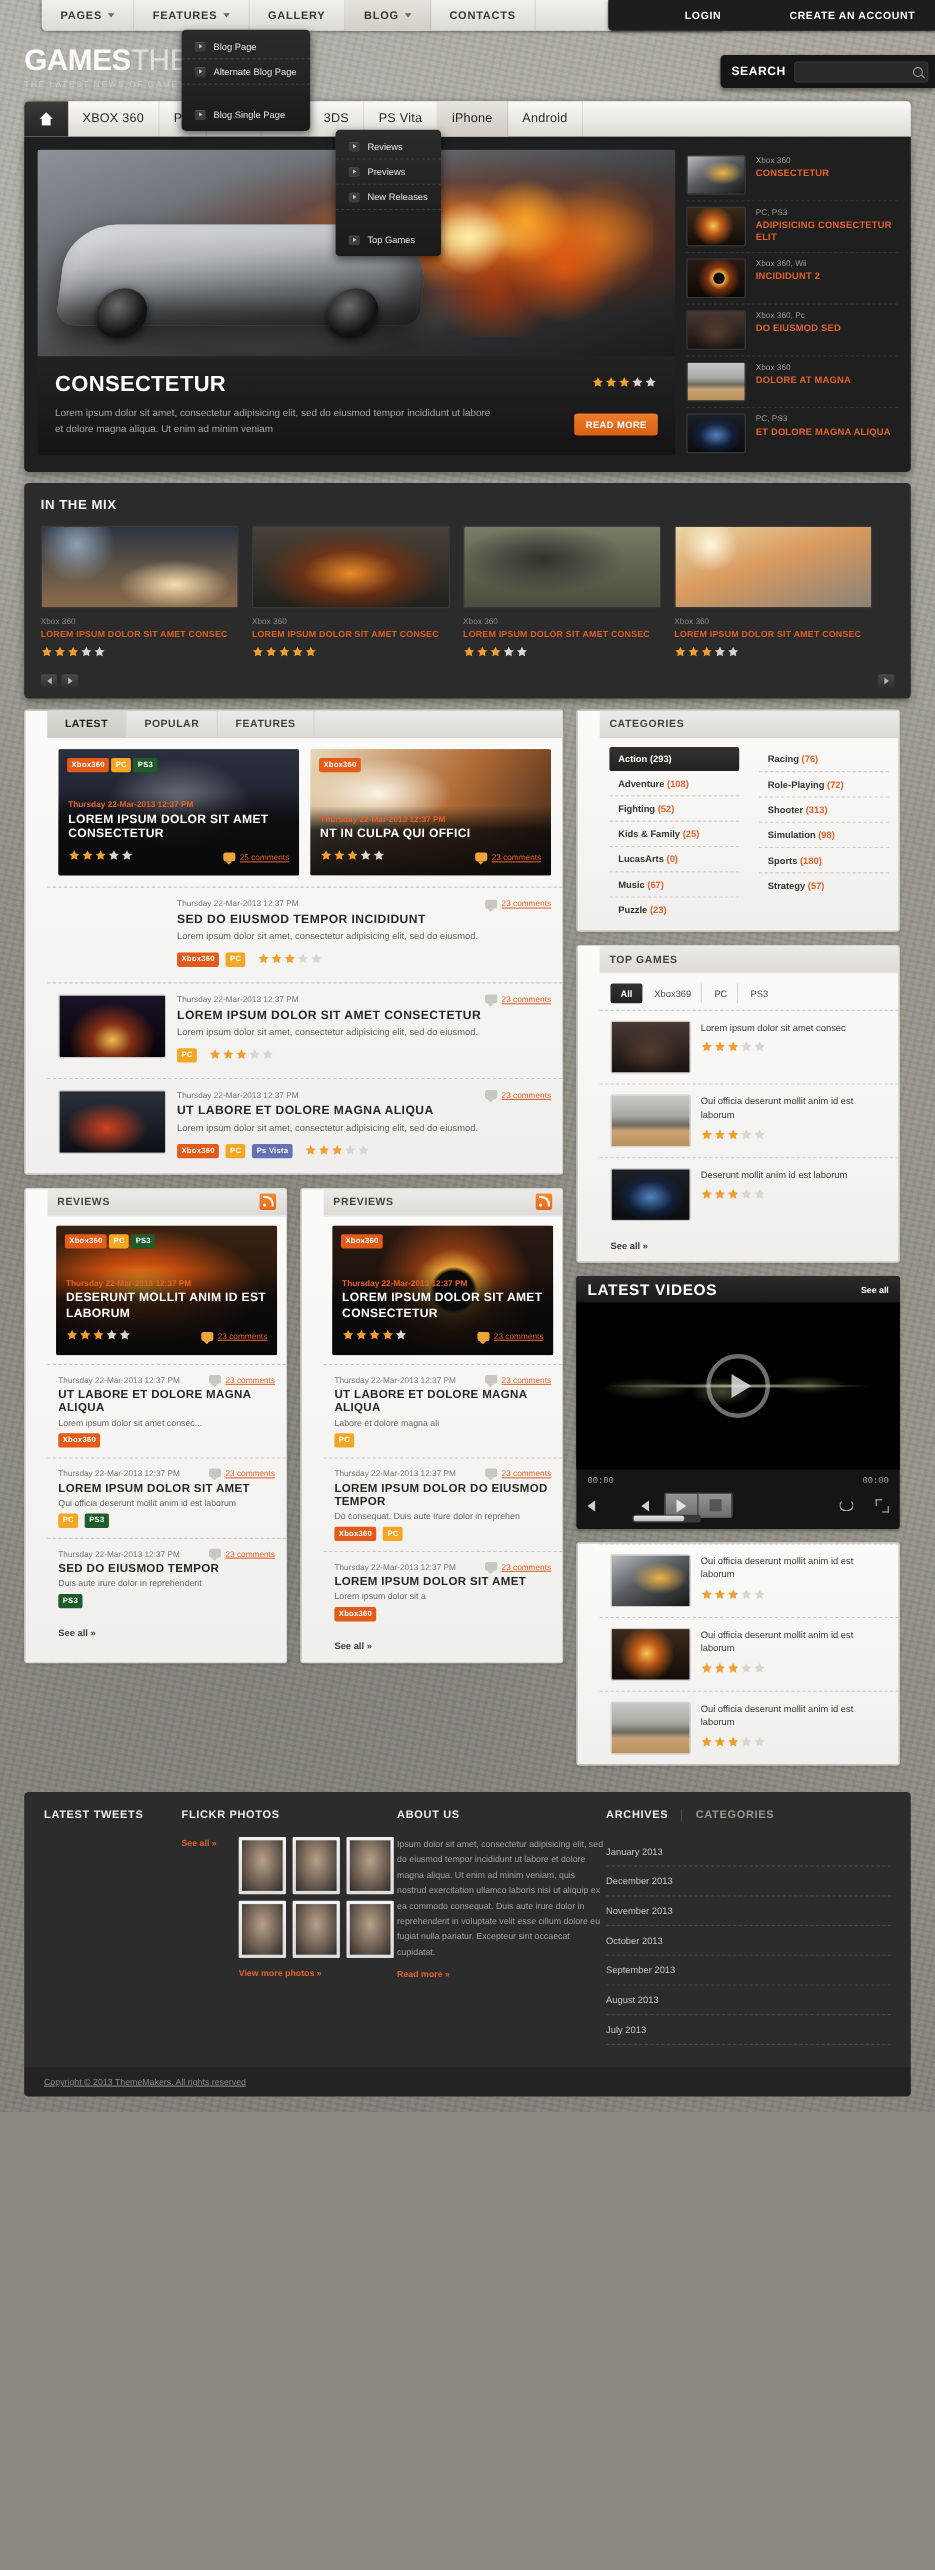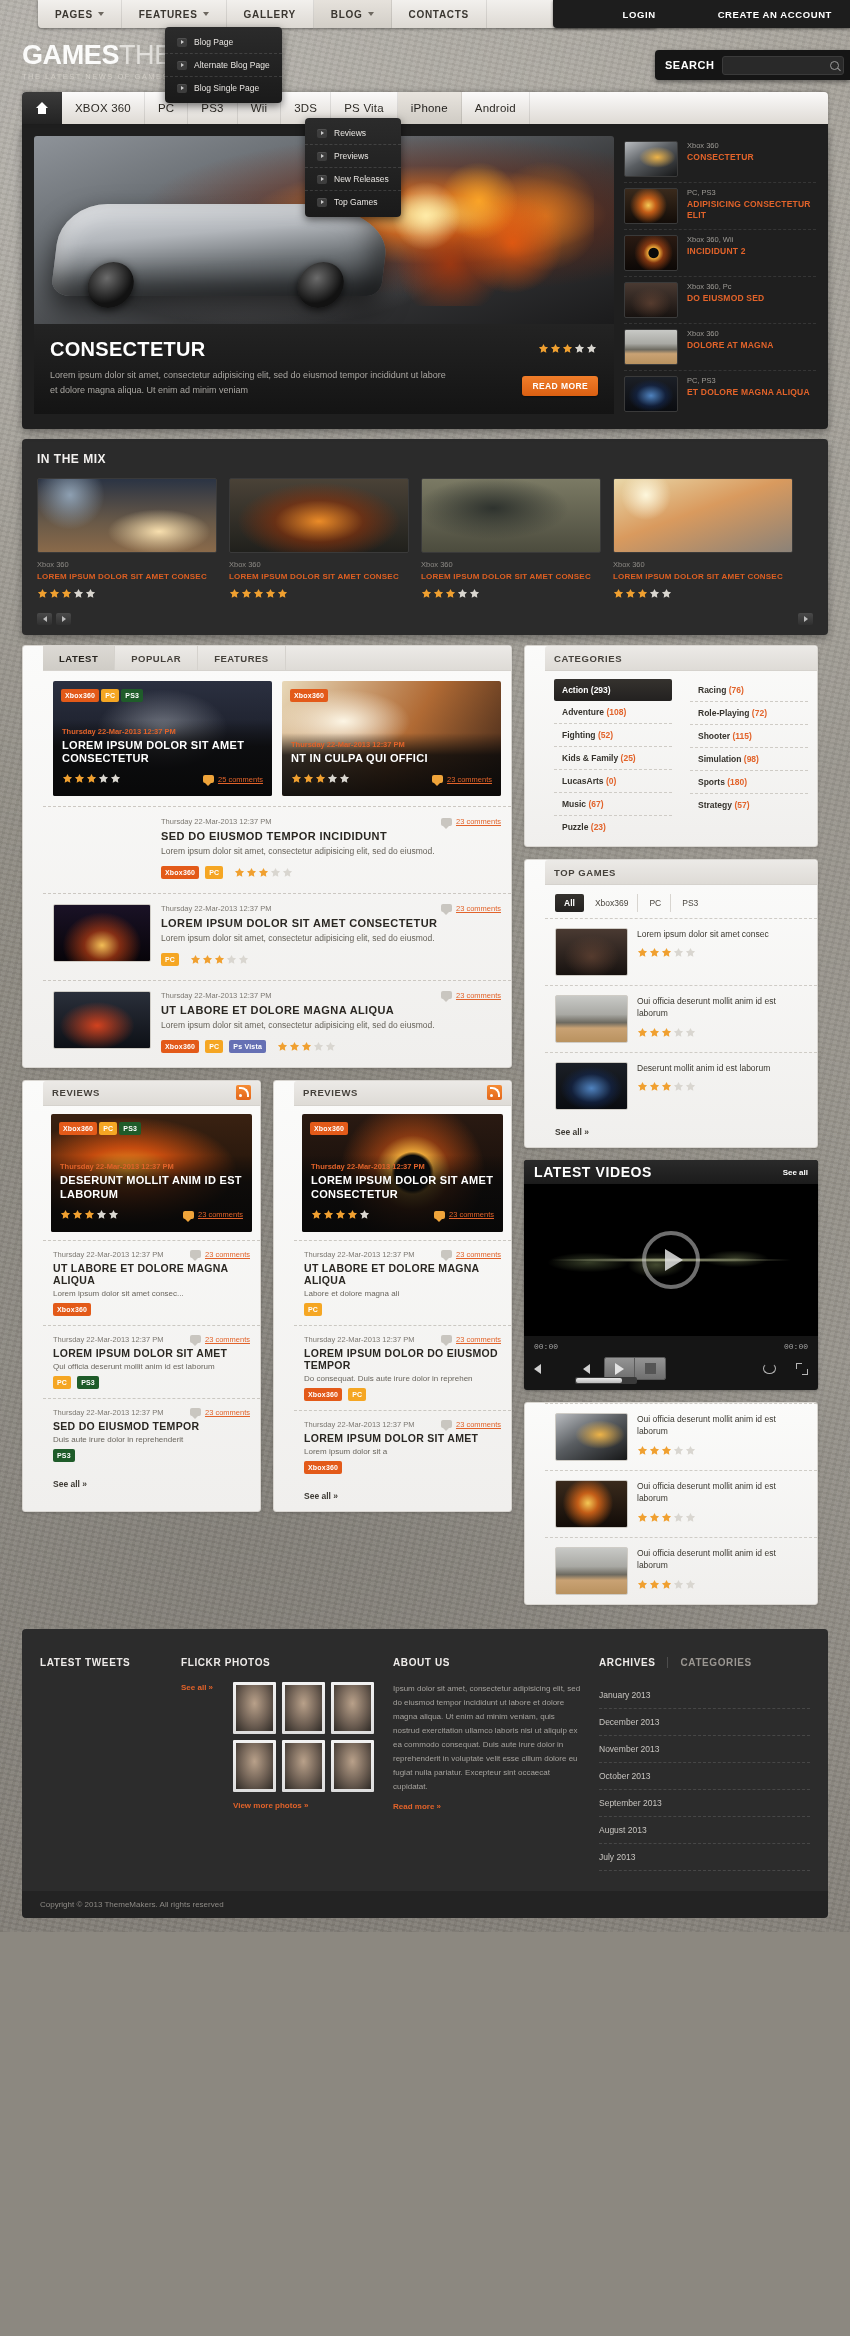--- a/index.html
+++ b/index.html
@@ -65,21 +65,21 @@
     background: linear-gradient(#2b2b2b,#1a1a1a);
     border-radius: 4px; padding: 4px 0;
     box-shadow: 0 3px 8px rgba(0,0,0,.55);
     min-width: 80px;
   }
   .dropdown .di {
     display: flex; align-items: center; gap: 7px;
     padding: 6px 12px; color: #e8e5e1; font-size: 8.5px; cursor: pointer;
     border-bottom: 1px dashed rgba(255,255,255,.13);
   }
-  .dropdown .di:last-child { border-bottom: none; }
+  .dropdown .di:last-child { border-bottom: none; margin-top: 16px; }
   .sq {
     width: 10px; height: 9px; background: #3d3d3d; border-radius: 2px;
     display: flex; align-items: center; justify-content: center;
     box-shadow: inset 0 1px 0 rgba(255,255,255,.1);
   }
   .sq i { width:0;height:0;border-top:2.5px solid transparent;border-bottom:2.5px solid transparent;border-left:3.5px solid #ccc; }
   #blog-dd { left: 165px; top: 27px; min-width: 80px; }
   #plat-dd { left: 305px; top: 118px; min-width: 78px; }
 
   
@@ -428,21 +428,21 @@
   .rp-hero { height: 118px; position: relative; overflow: hidden; border-radius: 2px; margin: 8px; }
   .rp-row { padding: 9px 10px; border-top: 1px dashed #cbc8c2; }
   .rp-row .prow-head { margin-bottom: 3px; }
   .rp-title { font-size: 10.5px; color: #2a2722; font-weight: bold; text-transform: uppercase; letter-spacing:.3px; margin-bottom:3px;
     font-family:"Liberation Sans Narrow","Liberation Sans",sans-serif; }
   .rp-ex { font-size: 8px; color: #6a665e; margin-bottom: 5px; }
 
   
   .footer {
     margin: 12px 22px 0; background: #2c2c2c; border-radius: 4px 4px 0 0;
-    display: flex; padding: 28px 18px 20px; gap: 16px;
+    display: flex; padding: 16px 18px 20px; 
   }
   .fcol h4 {
     color: #efecea; font-size: 10px; font-weight: bold; text-transform: uppercase;
     letter-spacing: .6px; margin-bottom: 14px;
     font-family: "Liberation Sans Narrow","Liberation Sans",sans-serif;
   }
   .fcol.tweets { width: 125px; }
   .fcol.flickr { width: 196px; position: relative; }
   .fcol.about { width: 190px; }
   .fcol.arch { flex: 1; }
@@ -461,21 +461,21 @@
     background: radial-gradient(ellipse at 50% 40%, #b9a18a, #6f6054 55%, #2e2a26 100%);
   }
   .viewmore { font-size: 8px; color: #e2632a; font-weight: bold; margin: 9px 0 0 52px; cursor: pointer; }
   .about-text { font-size: 8px; color: #a5a29d; line-height: 1.75; }
   .readmore-link { font-size: 8px; color: #e2632a; font-weight: bold; margin-top: 8px; cursor: pointer; }
   .arch-item {
     font-size: 8.5px; color: #c8c5c0; padding: 8px 0; border-bottom: 1px dashed #474747; cursor: pointer;
   }
   .copyright {
     margin: 0 22px; background: #232323; border-radius: 0 0 4px 4px;
-    padding: 9px 18px; font-size: 8px; color: #8d8a85;
+    padding: 9px 18px; font-size: 8px; color: #8d8a85; text-decoration: underline;
   }
   .bottompad { height: 14px; }
 </style>
 </head>
 <body>
 
 <div class="page-bg"></div>
 
 <div class="wrap">
 
@@ -1069,21 +1069,21 @@
               <div class="cat-item"><span>Adventure </span><span class="cat-n">(108)</span></div>
               <div class="cat-item"><span>Fighting </span><span class="cat-n">(52)</span></div>
               <div class="cat-item"><span>Kids &amp; Family </span><span class="cat-n">(25)</span></div>
               <div class="cat-item"><span>LucasArts </span><span class="cat-n">(0)</span></div>
               <div class="cat-item"><span>Music </span><span class="cat-n">(67)</span></div>
               <div class="cat-item"><span>Puzzle </span><span class="cat-n">(23)</span></div>
             </div>
           <div class="cat-col" id="cat-right">
               <div class="cat-item"><span>Racing </span><span class="cat-n">(76)</span></div>
               <div class="cat-item"><span>Role-Playing </span><span class="cat-n">(72)</span></div>
-              <div class="cat-item"><span>Shooter </span><span class="cat-n">(115)</span></div>
+              <div class="cat-item"><span>Shooter </span><span class="cat-n">(313)</span></div>
               <div class="cat-item"><span>Simulation </span><span class="cat-n">(98)</span></div>
               <div class="cat-item"><span>Sports </span><span class="cat-n">(180)</span></div>
               <div class="cat-item"><span>Strategy </span><span class="cat-n">(57)</span></div>
             </div>
         </div>
       </div>
 
       <div class="panel">
         <div class="panel-head simple">
           <span class="ph-title">TOP GAMES</span>

